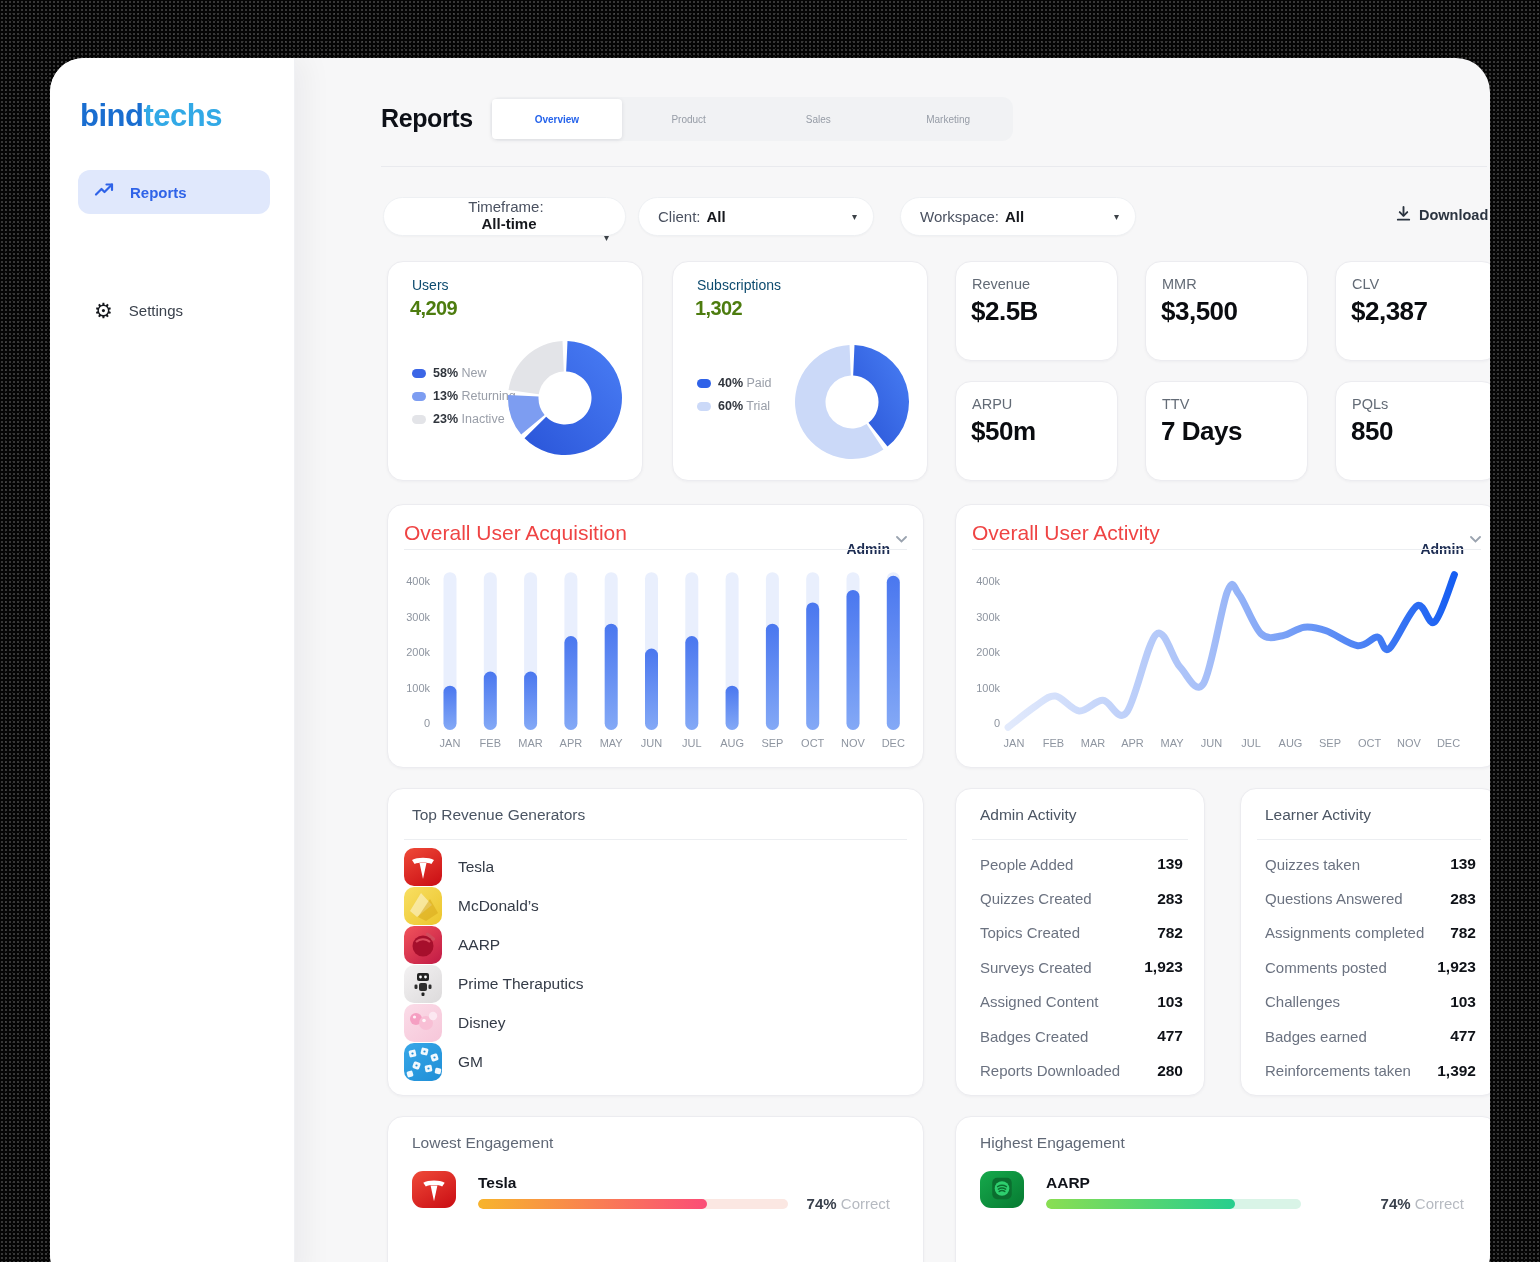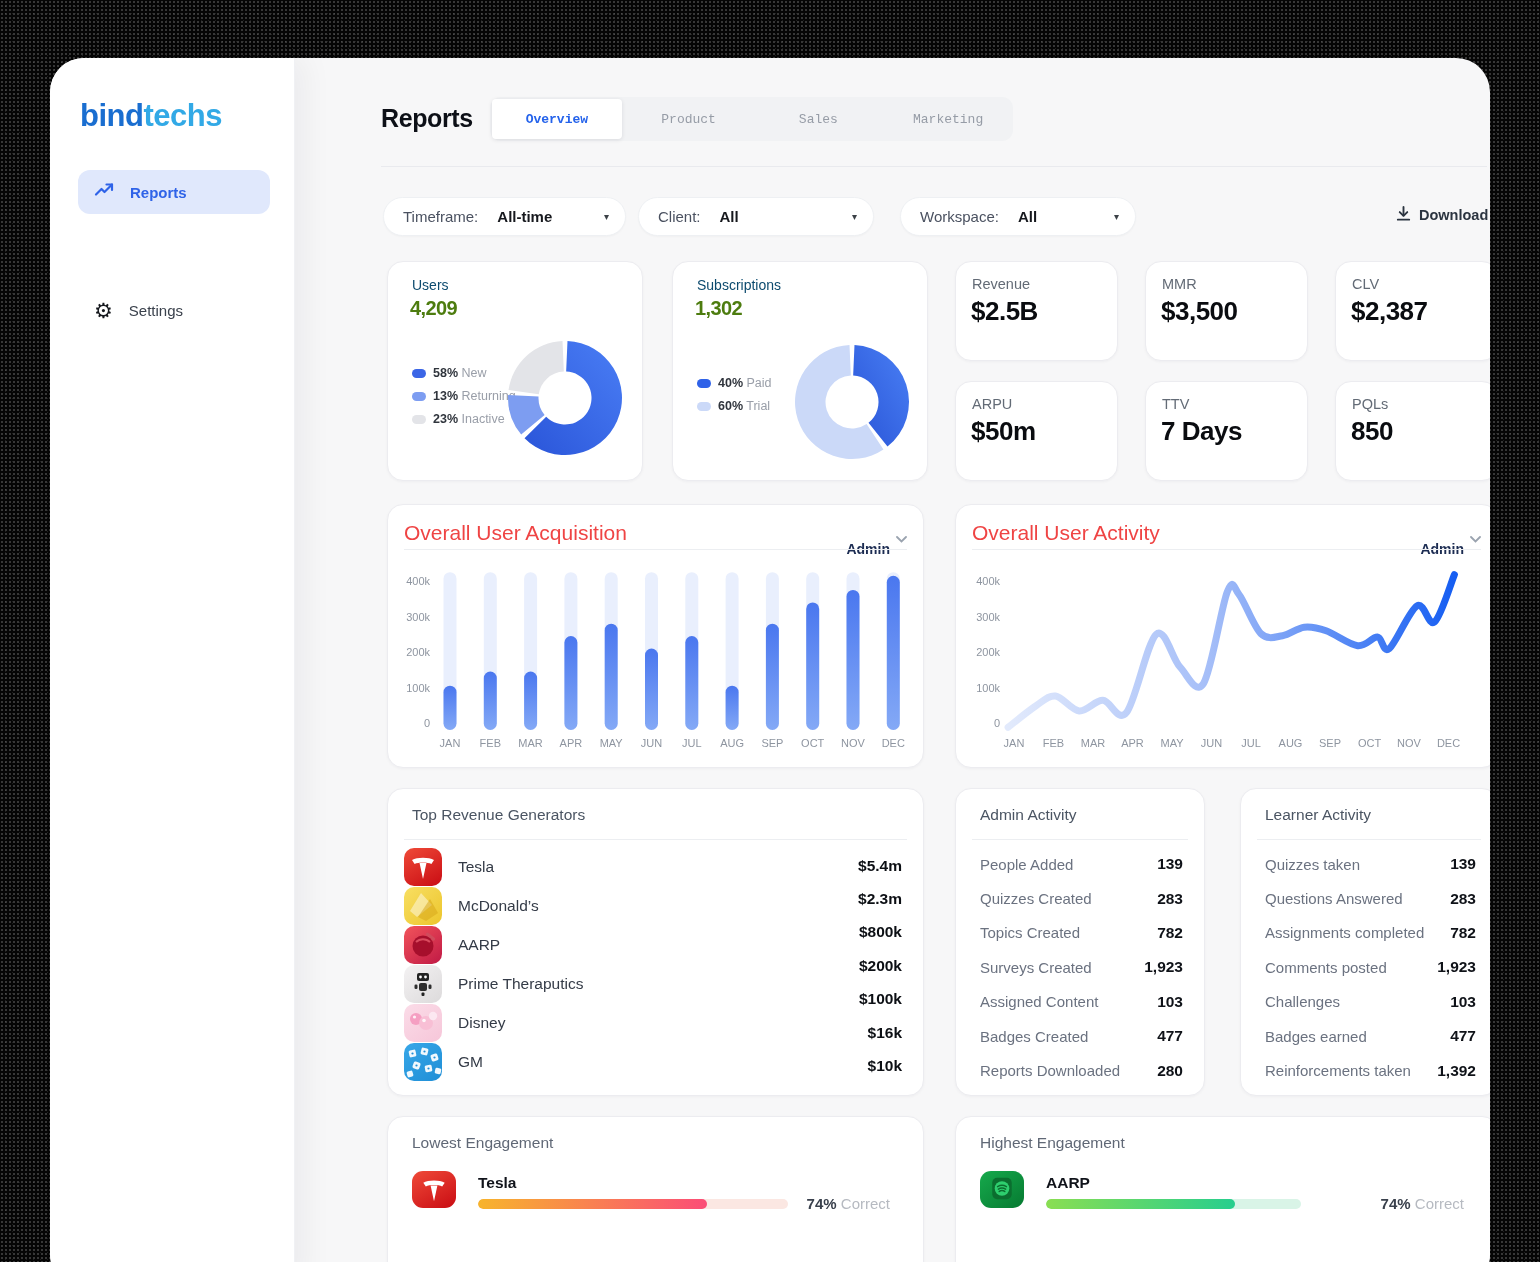--- a/index.html
+++ b/index.html
@@ -32,28 +32,28 @@
   .nav-item.active { background:#e0e8fc; }
   .nav-item.active .lbl { color:#2f63e8; font-weight:600; }
   .nav-reports { top:112px; }
   .nav-workspaces { top:174px; }
   .nav-settings { top:230px; }
   .gear-glyph { font-size:21px; color:#15181d; line-height:1; }
   
   .main { position:absolute; left:245px; top:0; right:0; bottom:0; }
   .page-title { position:absolute; left:86px; top:46px; font-size:25px; font-weight:800; color:#0d1017; letter-spacing:-.4px; }
   .tabs { position:absolute; left:195px; top:39px; width:523px; height:44px; background:#f1f2f4; border-radius:11px; display:flex; }
-  .tab { width:25%; display:flex; align-items:center; justify-content:center; font-size:13px; color:#969ca6; cursor:pointer; border-radius:4px;font-family:Liberation Mono, monospace; }
+  .tab { width:25%; display:flex; align-items:center; justify-content:center; font-size:10px; color:#969ca6; cursor:pointer; border-radius:4px; }
   .tab.active { background:#ffffff; color:#2563eb; font-weight:700; margin:2px; box-shadow:0 1px 4px rgba(15,23,42,.10); }
   .hdr-divider { position:absolute; left:86px; top:108px; width:1106px; height:1px; background:#e9eaee; }
   
   .pill { position:absolute; top:139px; height:39px; background:#fff; border:1px solid #eef0f3; border-radius:19.5px; display:flex; align-items:center; padding:0 16px 0 19px; font-size:15px; color:#4a5160; cursor:pointer; box-shadow:0 1px 2px rgba(15,23,42,.03); }
-  .pill b { color:#16181d; margin-left:19px; font-weight:700; }
+  .pill b { color:#16181d; margin-left:6px; font-weight:700; }
   .pill .caret { margin-left:auto; font-size:10px; color:#3c4147; }
-  .pill-timeframe { left:88px; width:243px; }
+  .pill-timeframe { left:88px; width:243px;flex-direction:column; }
   .pill-client { left:343px; width:236px; }
   .pill-workspace { left:605px; width:236px; }
   .download { position:absolute; top:147px; left:1100px; width:92px; display:flex; align-items:center; gap:7px; cursor:pointer; }
   .download span { font-size:14.5px; font-weight:600; color:#2b3440; }
   
   .card { position:absolute; background:#fff; border:1px solid #ececf0; border-radius:16px; box-shadow:0 1px 3px rgba(16,24,40,.04); }
   .card-users { left:92px; top:203px; width:256px; height:220px; }
   .card-subs  { left:377px; top:203px; width:256px; height:220px; }
   .stat-label { position:absolute; left:24px; top:15px; font-size:14px; color:#0c4a6e; }
   .stat-value { position:absolute; left:22px; top:35px; font-size:20px; font-weight:800; color:#4d7c0f; letter-spacing:-.6px; }
@@ -434,29 +434,20 @@
                   <circle cx="20.5" cy="8.5" r="1.1"></circle>
                   <circle cx="30.5" cy="14.5" r="1.1"></circle>
                   <circle cx="12.5" cy="22.5" r="1.1"></circle>
                   <circle cx="24.5" cy="25.5" r="1.1"></circle>
                 </g>
               </svg>
             </div>
             <span class="rev-name">GM</span>
           </div>
         </div>
-      <div class="rev-amounts" id="revAmounts">
-          <div class="rev-amt">$5.4m</div>
-          <div class="rev-amt">$2.3m</div>
-          <div class="rev-amt">$800k</div>
-          <div class="rev-amt">$200k</div>
-          <div class="rev-amt">$100k</div>
-          <div class="rev-amt">$16k</div>
-          <div class="rev-amt">$10k</div>
-        </div>
     </div>
 
     <div class="card card-admin">
       <div class="list-title">Admin Activity</div>
       <div class="list-divider"></div>
       <div class="act-rows" id="adminRows">
           <div class="act-row">
             <span class="act-label">People Added</span>
             <span class="act-val">139</span>
           </div>

